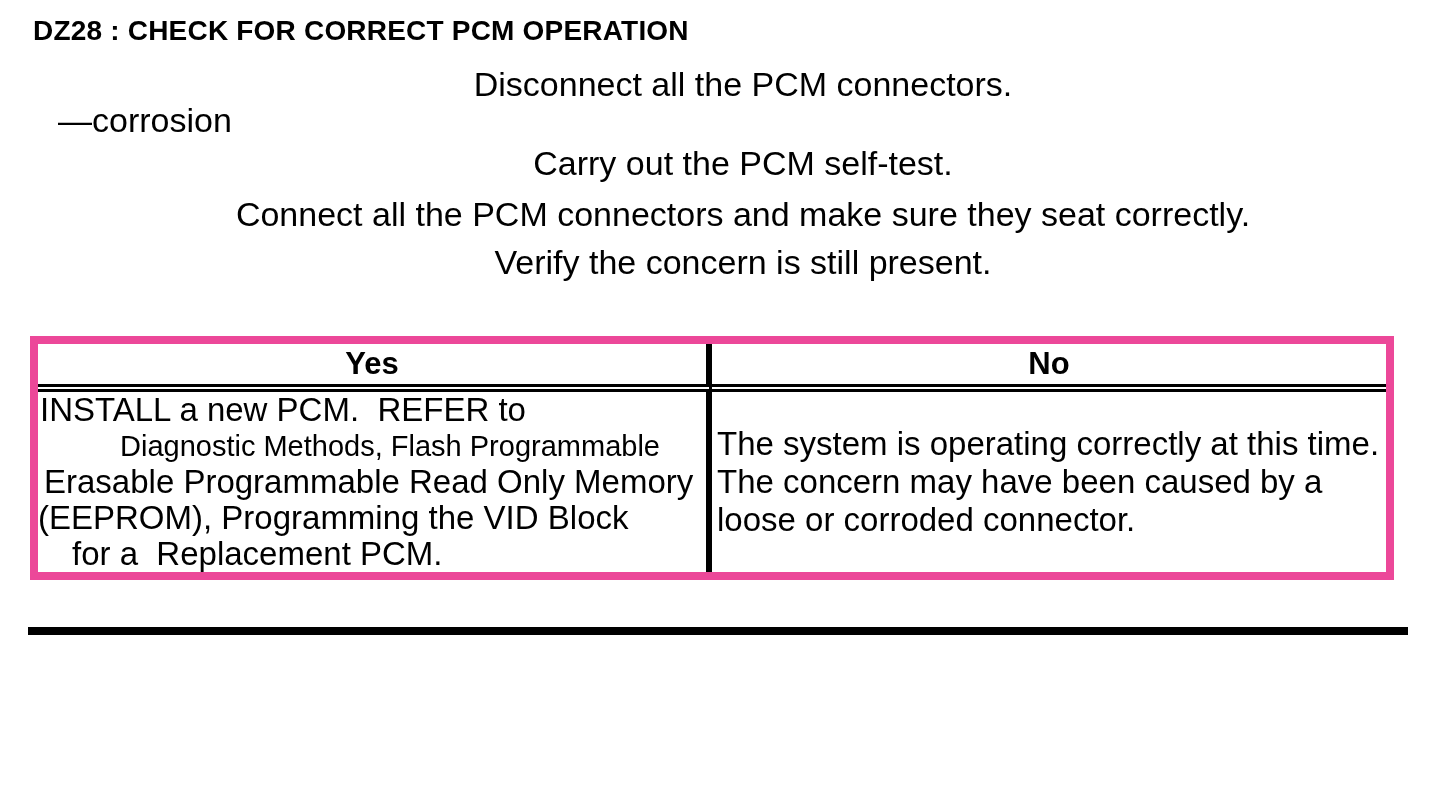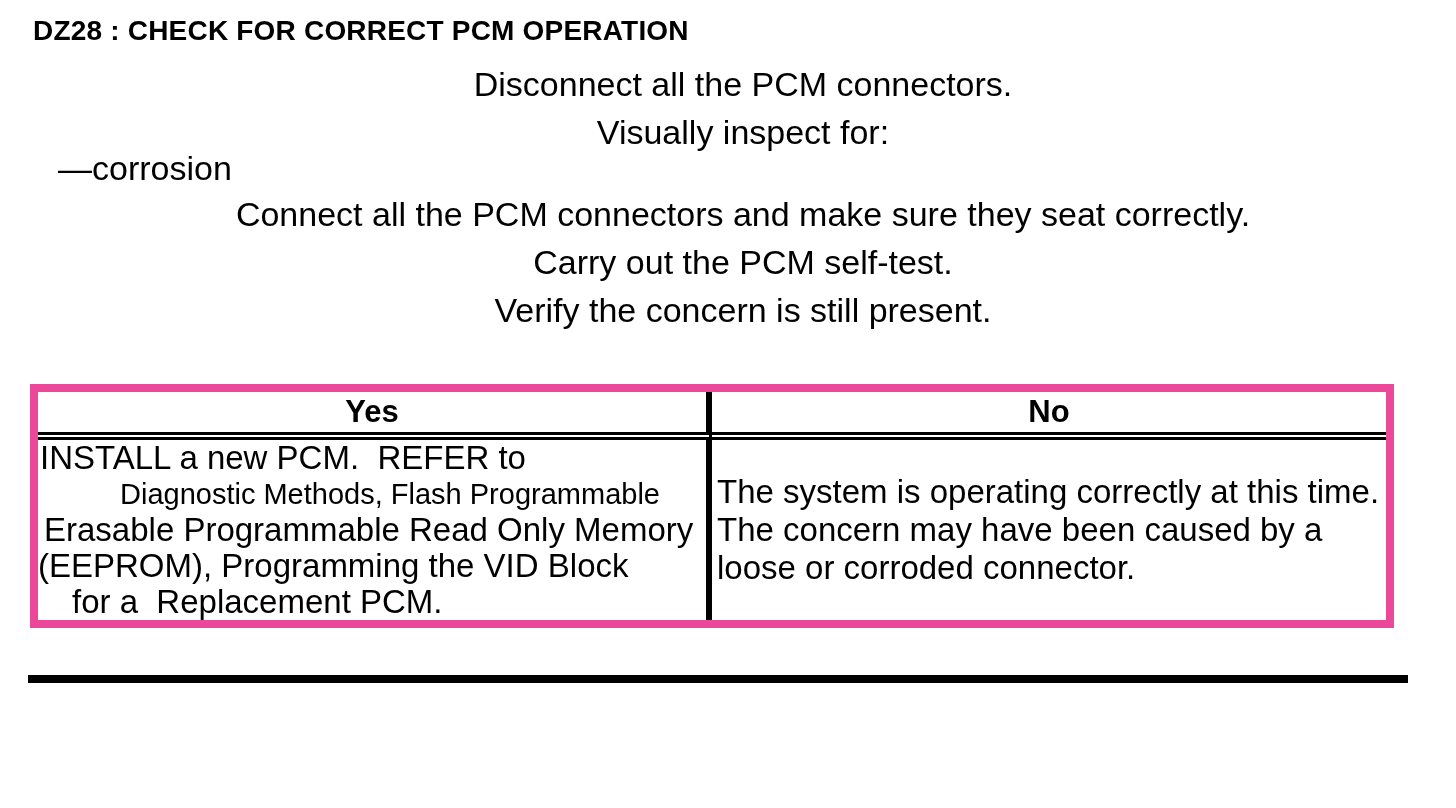--- a/index.html
+++ b/index.html
@@ -77,29 +77,28 @@
 </style>
 </head>
 <body>
 
 <div class="page">
 
   <div class="doc-title">DZ28 : CHECK FOR CORRECT PCM OPERATION</div>
 
   <div class="para first">Disconnect all the PCM connectors.</div>
 
-  <div class="para">Visually inspect for:</div>
 
   <div class="dash-list">
     <div class="dash-item">—corrosion</div>
   </div>
 
+  <div class="para">Carry out the PCM self-test.</div>
+
   <div class="para after-list">Connect all the PCM connectors and make sure they seat correctly.</div>
-
-  <div class="para">Carry out the PCM self-test.</div>
 
   <div class="para">Verify the concern is still present.</div>
 
 
   <table class="decision">
     <thead>
       <tr>
         <th class="col-yes">Yes</th>
         <th class="col-no">No</th>
       </tr>

